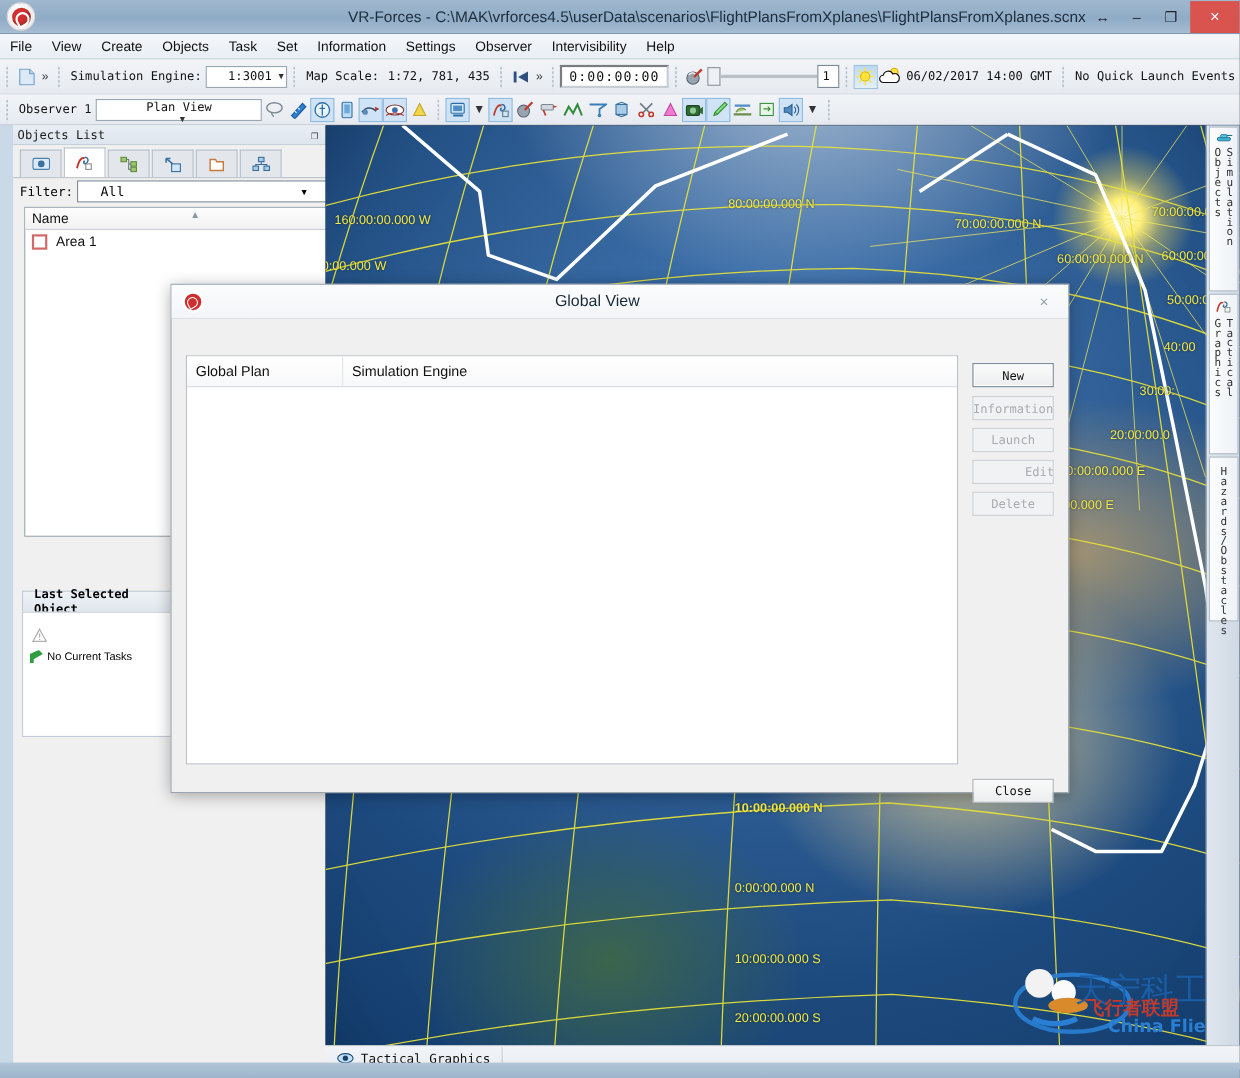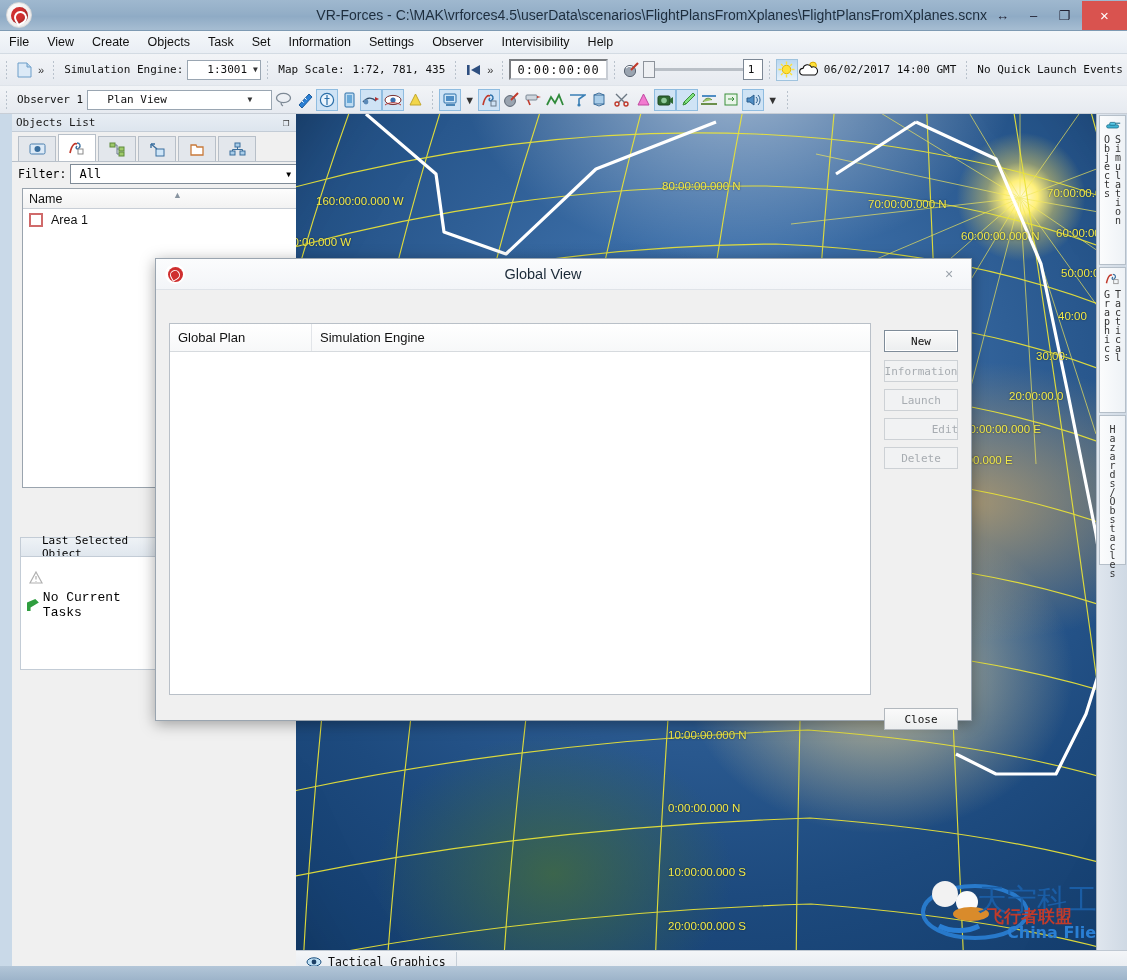--- a/index.html
+++ b/index.html
@@ -131,21 +131,21 @@
     display:flex;align-items:center;justify-content:center;
   }
   .otab.sel{background:#fff;height:27px;}
   #filterrow{
     display:flex;align-items:center;height:24px;padding:2px 6px;
     font-family:"DejaVu Sans Mono",monospace;font-size:11.5px;
   }
   #filterrow .lbl{margin-right:4px;}
   #filtercombo{
     flex:1;height:20px;border:1px solid #7f8b97;background:#fff;
-    display:flex;align-items:center;justify-content:space-between;padding:0 8px;
+    display:flex;align-items:center;justify-content:space-between;padding:0 20px;
     font-size:12px;
   }
   #objlist{
     margin:2px 6px 0 10px;height:300px;border:1px solid #9aa4ae;background:#fff;
     position:relative;
   }
   #objlist .hdr{
     height:20px;border-bottom:1px solid #c8ced6;display:flex;align-items:center;
     padding-left:6px;font-size:12.5px;color:#111;
     background:linear-gradient(to bottom,#fdfdfd,#f2f2f2);
@@ -156,35 +156,35 @@
   }
   #objlist .row{
     height:22px;display:flex;align-items:center;padding-left:6px;gap:8px;
     font-size:12.5px;color:#111;font-family:"Liberation Sans",sans-serif;
   }
   .areaswatch{width:14px;height:14px;border:2px solid #d06a6a;background:#fff;}
   #lastsel-head{
     position:absolute;left:8px;top:423px;width:140px;height:19px;
     background:linear-gradient(to bottom,#eef2f6,#e0e7ee);
     border:1px solid #c3ccd6;border-bottom:none;
-    display:flex;align-items:center;padding-left:21px;
-    font-family:"DejaVu Sans Mono",monospace;font-size:11px;
+    display:flex;align-items:center;padding-left:10px;
+    font-family:"DejaVu Sans Mono",monospace;font-size:11px;font-weight:bold;
   }
   #lastsel-body{
     position:absolute;left:8px;top:442px;width:147px;height:114px;
     border:1px solid #c3ccd6;background:#fff;
   }
   #lastsel-body .top{display:flex;padding:10px 6px 0 6px;gap:10px;}
   #lastsel-body .sq{width:28px;height:28px;border:3px solid #e04a4a;background:#fff;margin-top:2px;}
   #lastsel-body .kv{font-family:"DejaVu Sans Mono",monospace;font-size:11px;line-height:16px;}
   #lastsel-body .kv .b{font-weight:bold;}
   #lastsel-body .warn{margin:14px 0 0 8px;font-size:11px;color:#999;}
   #lastsel-body .tasks{
     display:flex;align-items:center;gap:4px;padding-left:6px;margin-top:4px;
-    font-family:Liberation Mono, monospace;font-size:13px;
+    font-family:Liberation Sans, sans-serif;font-size:10px;
   }
   .flagicon{
     width:12px;height:12px;background:#2f9e3f;
     clip-path:polygon(0 30%,70% 0,100% 30%,30% 70%,30% 100%,0 100%);
   }
   
   #maparea{
     position:absolute;left:296px;top:114px;width:831px;height:836px;
     background:#02040a;overflow:hidden;
   }
@@ -379,21 +379,21 @@
       </svg>
   </div>
   <div class="tl-label">06/02/2017 14:00 GMT</div>
   <div class="grip"></div>
   <div class="tl-label">No Quick Launch Events</div>
 </div>
 
 <div id="toolbar2">
   <div class="grip"></div>
   <div class="tl-label">Observer 1</div>
-  <div class="combo" style="width:185px;">
+  <div class="combo" style="width:151px;flex-direction:column;">
     <span>Plan View</span>
     <span class="arw">▼</span>
   </div>
   <div class="tbtn">
     <svg width="17" height="15" viewBox="0 0 17 15">
         <ellipse cx="8.5" cy="6" rx="7" ry="4.6" fill="none" stroke="#7d8995" stroke-width="1.3"></ellipse>
         <path d="M6 10.5c0 2 1 3 2 3.5" stroke="#7d8995" fill="none" stroke-width="1.3"></path>
       </svg>
   </div>
   <div class="tbtn">
@@ -656,35 +656,35 @@
     </g>
   </svg>
   <svg id="flightpaths" width="831" height="836" style="position:absolute;left:0;top:0;">
     <g fill="none" stroke="#ffffff" stroke-width="3.2" stroke-linejoin="round">
       <path d="M70 0 L 140 60 L 148 118 L 210 140 L 300 55 L 420 8"></path>
       <path d="M540 60 L 620 8"></path>
       <path d="M620 8 L 700 45 L 745 150 L 772 280 L 800 420 L 815 520"></path>
       <path d="M815 520 L 790 600 L 760 660 L 700 660 L 660 640"></path>
     </g>
   </svg>
-  <div class="maplabel" style="left:20px;top:81px;">160:00:00.000 W</div>
+  <div class="maplabel" style="left:8px;top:81px;">160:00:00.000 W</div>
   <div class="maplabel" style="left:-10px;top:122px;">00:00.000 W</div>
   <div class="maplabel" style="left:366px;top:66px;">80:00:00.000 N</div>
   <div class="maplabel" style="left:572px;top:84px;">70:00:00.000 N</div>
   <div class="maplabel" style="left:665px;top:116px;">60:00:00.000 N</div>
   <div class="maplabel" style="left:751px;top:73px;">70:00:00.000 E</div>
   <div class="maplabel" style="left:760px;top:113px;">60:00:00.0</div>
   <div class="maplabel" style="left:765px;top:153px;">50:00:0</div>
   <div class="maplabel" style="left:762px;top:196px;">40:00</div>
   <div class="maplabel" style="left:740px;top:236px;">30:00:</div>
   <div class="maplabel" style="left:713px;top:276px;">20:00:00.0</div>
   <div class="maplabel" style="left:667px;top:309px;">10:00:00.000 E</div>
   <div class="maplabel" style="left:645px;top:340px;">0:00:00.000 E</div>
   <div class="maplabel" style="left:661px;top:368px;">W</div>
-  <div class="maplabel" style="left:372px;top:615px;">10:00:00.000 N</div>
+  <div class="maplabel" style="left:372px;top:615px;font-weight:bold;">10:00:00.000 N</div>
   <div class="maplabel" style="left:372px;top:688px;">0:00:00.000 N</div>
   <div class="maplabel" style="left:372px;top:752px;">10:00:00.000 S</div>
   <div class="maplabel" style="left:372px;top:806px;">20:00:00.000 S</div>
 
   <div style="position:absolute;right:2px;bottom:2px;width:210px;height:78px;">
     <svg width="210" height="78" viewBox="0 0 210 78">
       <ellipse cx="60" cy="42" rx="52" ry="26" fill="none" stroke="#2a7fd4" stroke-width="4" opacity="0.9"></ellipse>
       <circle cx="30" cy="24" r="13" fill="#f2f2f2"></circle>
       <circle cx="52" cy="32" r="11" fill="#fafafa"></circle>
       <ellipse cx="56" cy="44" rx="18" ry="7" fill="#d98b2b"></ellipse>

